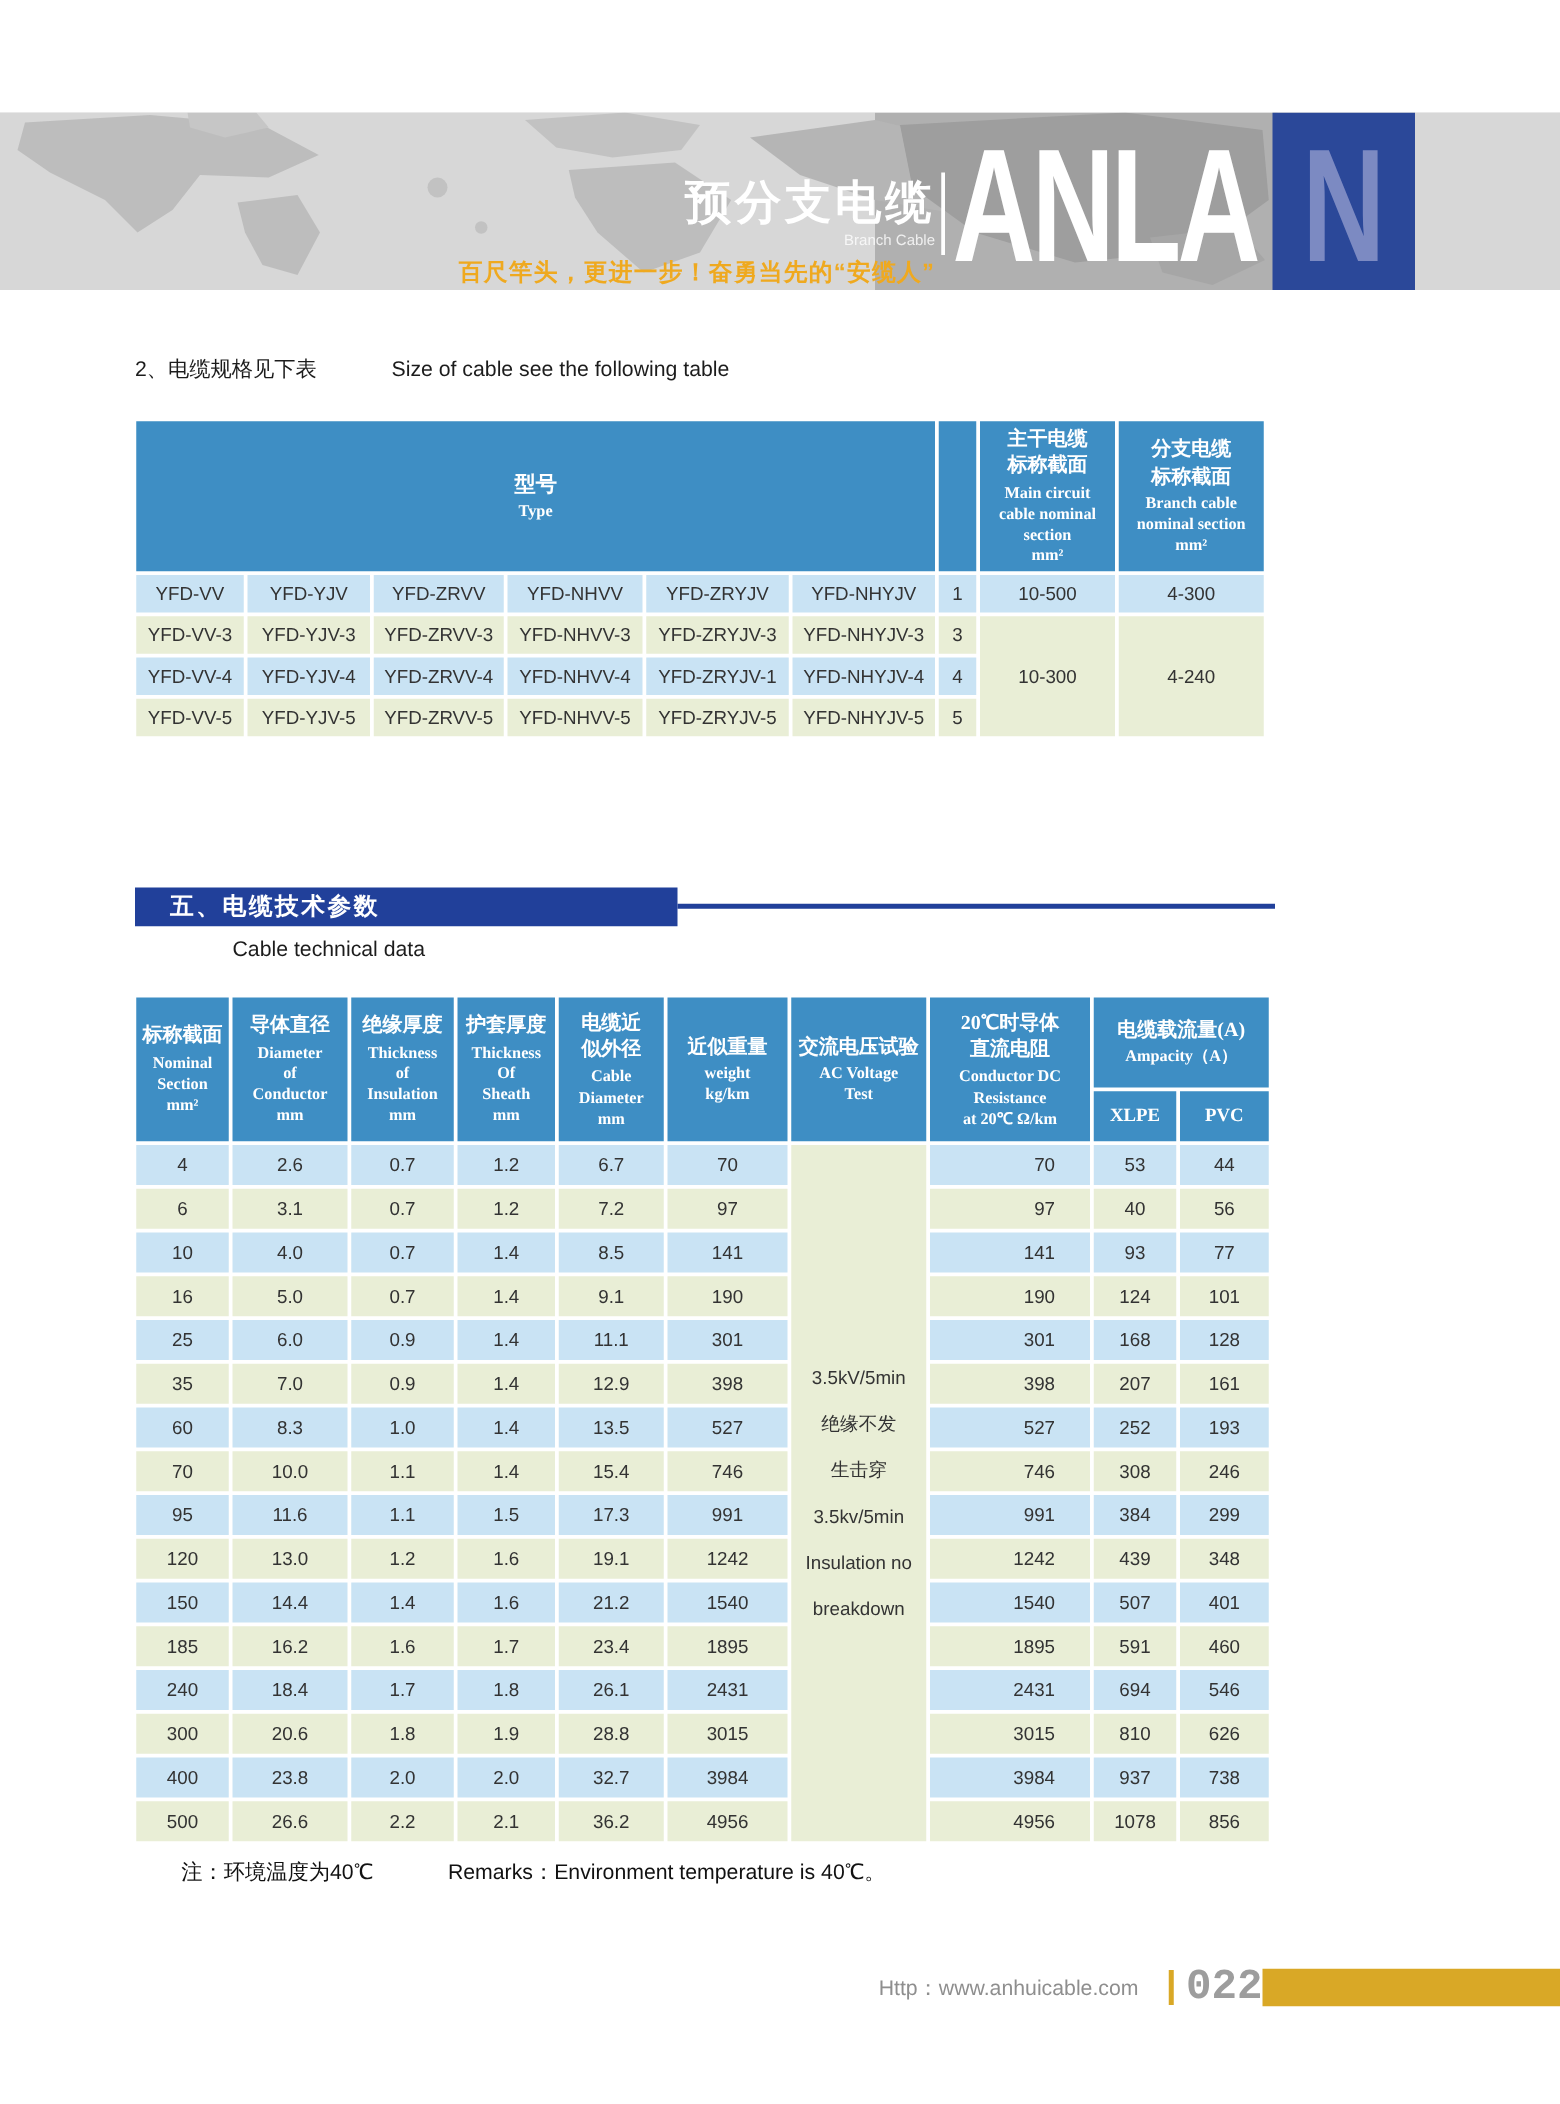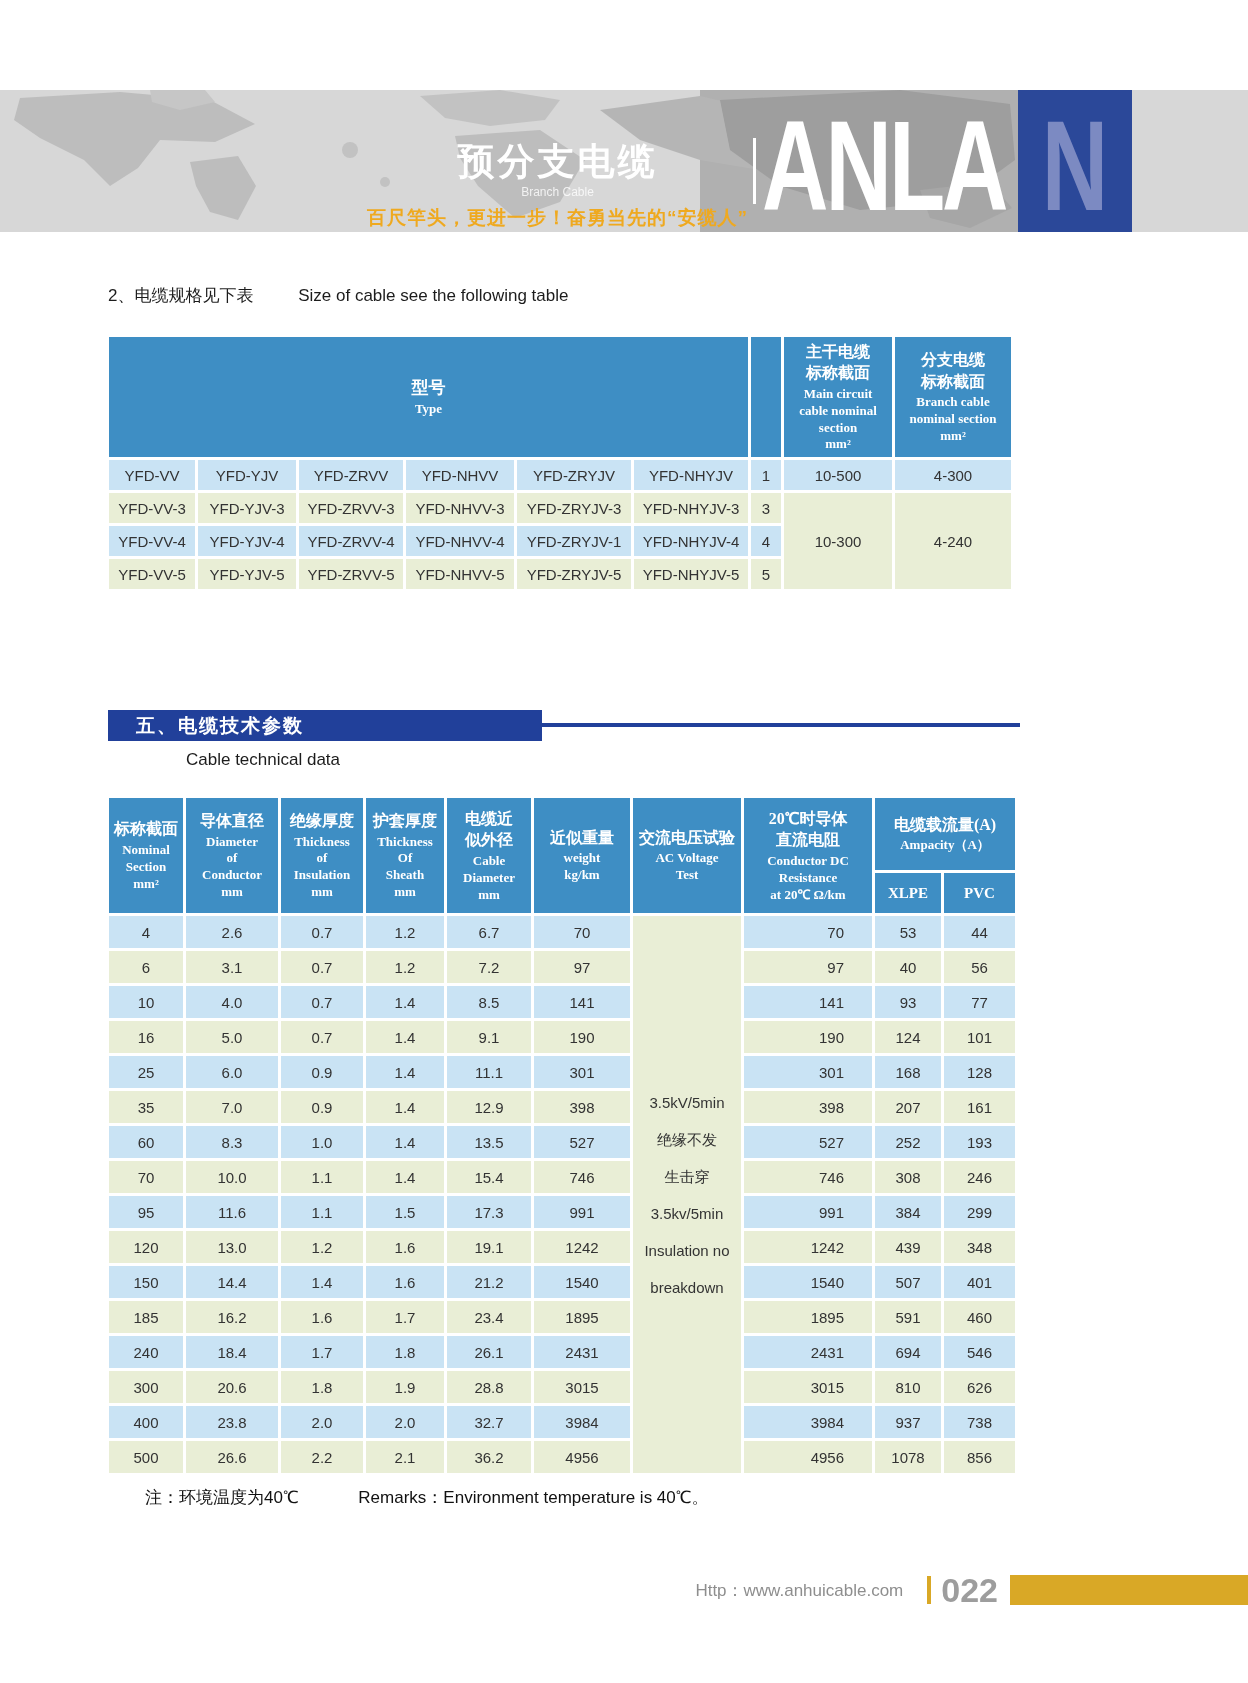--- a/index.html
+++ b/index.html
@@ -2,34 +2,34 @@
 <html style="--header-blue: #3e8ec4; --row-blue: #c9e3f4; --row-green: #e9eed6; --bar-blue: #21409a; --brand-blue: #2b4899; --slogan-yellow: #efa91f; --gold: #d9a826;"><head>
 <meta charset="utf-8">
 <style>
   html,body{margin:0;padding:0;background:#fff;}
   .page{position:relative;width:1248px;height:1683px;background:#fff;overflow:hidden;
         font-family:"Liberation Sans",sans-serif;color:#222;}
 
   
   .band{position:absolute;left:0;top:90px;width:1248px;height:142px;background:#d7d7d7;overflow:hidden;}
   .band svg{position:absolute;left:0;top:0;}
-  .title-block{position:absolute;right:500px;top:52px;text-align:center;z-index:3;}
+  .title-block{position:absolute;right:500px;top:52px;text-align:right;z-index:3;}
   .title-cn{font-size:37px;font-weight:bold;color:#fff;letter-spacing:3px;line-height:1.1;}
   .title-en{font-size:12px;color:rgba(255,255,255,.8);margin-top:2px;}
   .slogan{font-size:19px;font-weight:bold;color:var(--slogan-yellow,#efa91f);margin-top:6px;letter-spacing:1px;}
   .band-divider{position:absolute;right:492px;top:48px;width:3px;height:66px;background:#fff;z-index:3;}
   .brand{position:absolute;left:762px;bottom:2px;font-size:92px;font-weight:bold;color:#fff;
          letter-spacing:-3px;line-height:92px;transform:scaleY(1.4);transform-origin:bottom;z-index:2;}
   .brand-n-block{position:absolute;left:1018px;top:0;width:114px;height:142px;background:var(--brand-blue,#2b4899);z-index:2;}
   .brand-n-block span{position:absolute;left:50%;bottom:2px;transform:translateX(-50%) scaleY(1.4);transform-origin:bottom;
          font-size:92px;font-weight:bold;line-height:92px;color:#7c8ac2;}
 
   
   .sec2{position:absolute;left:108px;top:284px;font-size:17px;color:#1c1c1c;}
-  .sec2 .en{margin-left:40px;}
+  .sec2 .en{margin-left:55px;}
 
   
   table{border-collapse:separate;border-spacing:3px;table-layout:fixed;}
   th,td{text-align:center;vertical-align:middle;overflow:hidden;}
   th{background:var(--header-blue,#3e8ec4);color:#fff;font-family:"Liberation Serif",serif;font-weight:bold;}
   .h-cn{font-size:16px;line-height:1.35;white-space:pre-line;}
   .h-en{font-size:13px;line-height:1.3;white-space:pre-line;margin-top:2px;}
   .rb td{background:var(--row-blue,#c9e3f4);}
   .rg td{background:var(--row-green,#e9eed6);}
   td.merged{background:var(--row-green,#e9eed6);}
@@ -52,21 +52,21 @@
   .t2 td{height:30px;}
   .t2 td.res{text-align:right;padding-right:28px;}
   .t2 td.ac{white-space:pre-line;line-height:37px;font-size:15px;}
 
   .note{position:absolute;left:145px;top:1486px;font-size:17px;color:#111;}
   .note .en{margin-left:55px;}
 
   .footer{position:absolute;right:0;top:1574px;height:32px;display:flex;align-items:center;}
   .url{font-size:17px;color:#8e8e8e;margin-right:24px;}
   .gold-bar{width:4px;height:28px;background:var(--gold,#d9a826);margin-right:10px;}
-  .pagenum{font-family:Liberation Sans, sans-serif;font-weight:bold;font-size:34px;color:#9d9d9d;margin-right:12px;line-height:30px;}
+  .pagenum{font-family:Liberation Mono, monospace;font-weight:bold;font-size:34px;color:#9d9d9d;line-height:30px;}
   .gold-block{width:238px;height:30px;background:var(--gold,#d9a826);}
 </style>
 </head>
 <body>
 
 <div class="page">
 
   <div class="band">
     <svg width="1248" height="142" viewBox="0 0 1248 142" preserveAspectRatio="none">
       <rect x="0" y="0" width="1248" height="142" fill="#d7d7d7"></rect>

